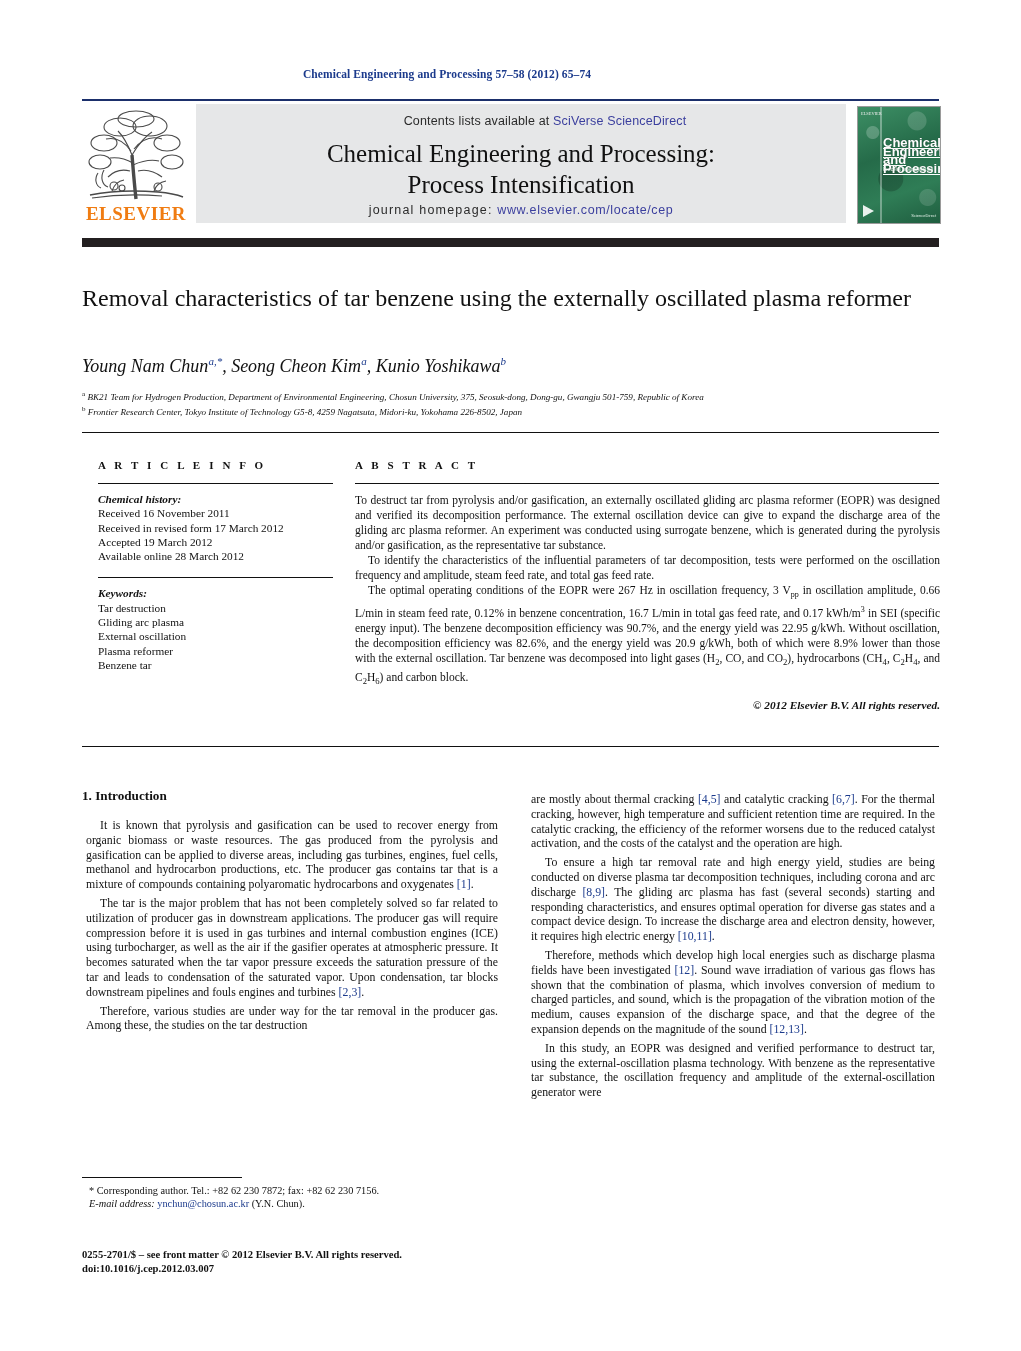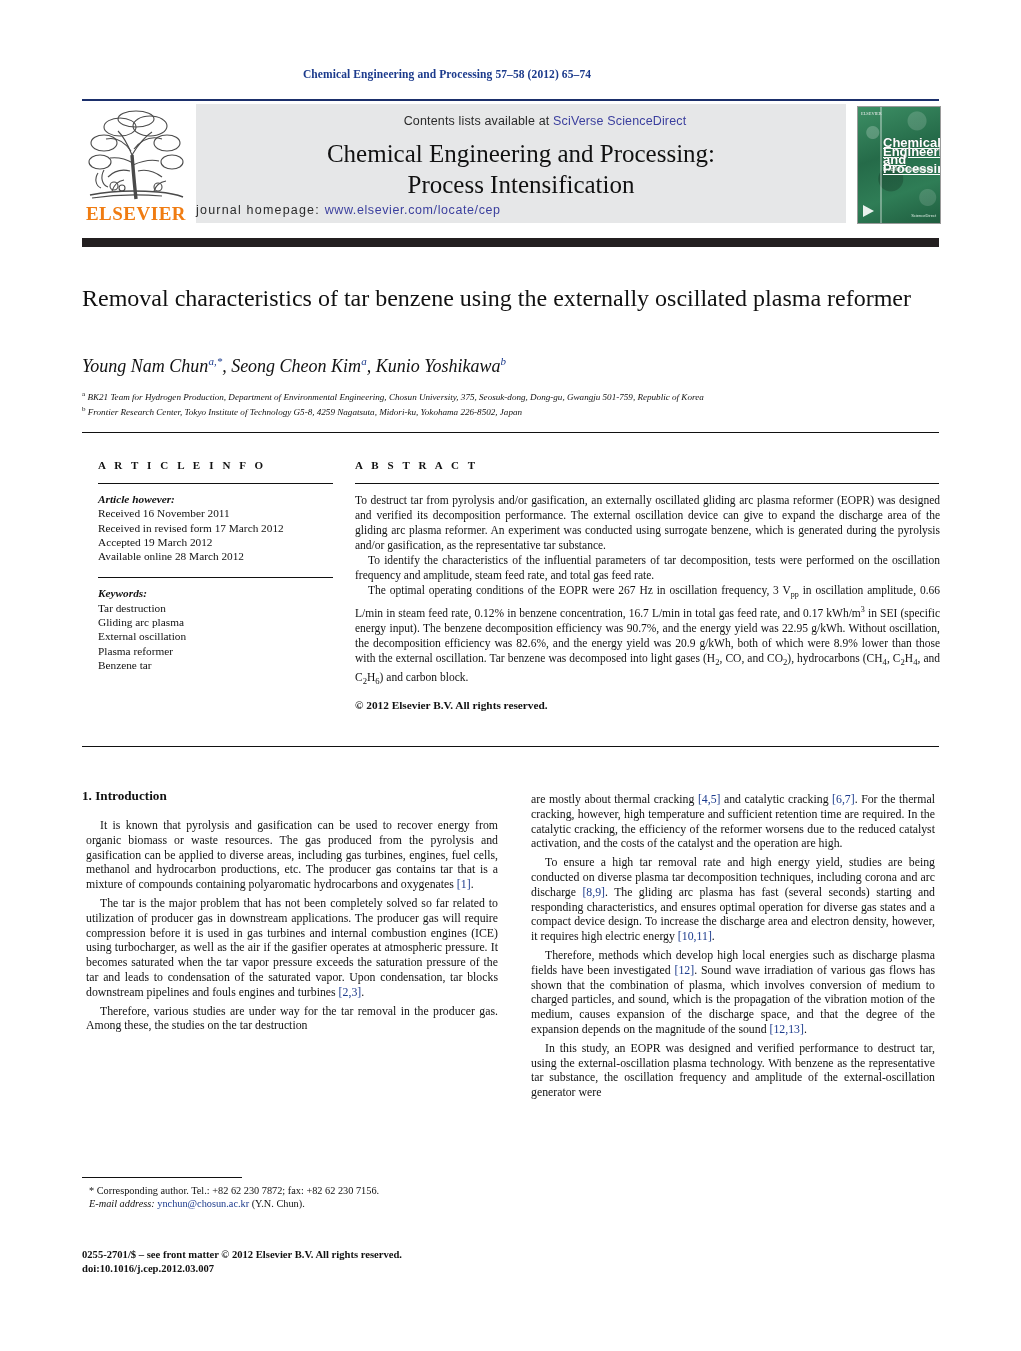--- a/index.html
+++ b/index.html
@@ -69,20 +69,21 @@
     text-align: center;
     font-family: "Liberation Serif", serif;
     font-size: 25px;
     line-height: 31px;
     color: #111;
   }
   .hdr-home {
     position: absolute;
     left: 196px; top: 203px;
     width: 650px;
+    text-align: center;
     font-family: "Liberation Sans", sans-serif;
     font-size: 12.5px;
     letter-spacing: 1.2px;
     color: #2b2b2b;
   }
   .hdr-home .url { color: #3b3f9e; letter-spacing: .6px; }
 
   
   .els-logo {
     position: absolute;
@@ -260,22 +261,24 @@
     font-family: "Liberation Serif", serif;
     font-size: 11.5px;
     line-height: 15px;
     text-align: justify;
     color: #111;
   }
   .abs-body p { margin: 0; text-indent: 13px; }
   .abs-body p.first { text-indent: 0; }
   .abs-copy {
     margin-top: 8px;
+    text-align: right;
     font-weight: bold;
     font-size: 11.3px;
+    font-style: italic;
   }
 
   
   .col-left {
     position: absolute;
     left: 82px; top: 788px;
     width: 420px;
   }
   .col-right {
     position: absolute;
@@ -410,21 +413,21 @@
     <div><sup>b</sup> <span>Frontier Research Center, Tokyo Institute of Technology G5-8, 4259 Nagatsuta, Midori-ku, Yokohama 226-8502, Japan</span></div>
   </div>
 
   <div class="rule-top"></div>
   <div class="rule-bottom"></div>
 
   <div class="info-col">
     <div class="sec-label">A R T I C L E   I N F O</div>
     <div class="info-hr"></div>
     <div class="info-body">
-      <div class="ital">Article however:</div>
+      <div class="ital">Chemical history:</div>
       <div>Received 16 November 2011</div>
       <div>Received in revised form 17 March 2012</div>
       <div>Accepted 19 March 2012</div>
       <div>Available online 28 March 2012</div>
     </div>
     <div class="info-hr2"></div>
     <div class="info-body">
       <div class="ital">Keywords:</div>
       <div>Tar destruction</div>
       <div>Gliding arc plasma</div>

